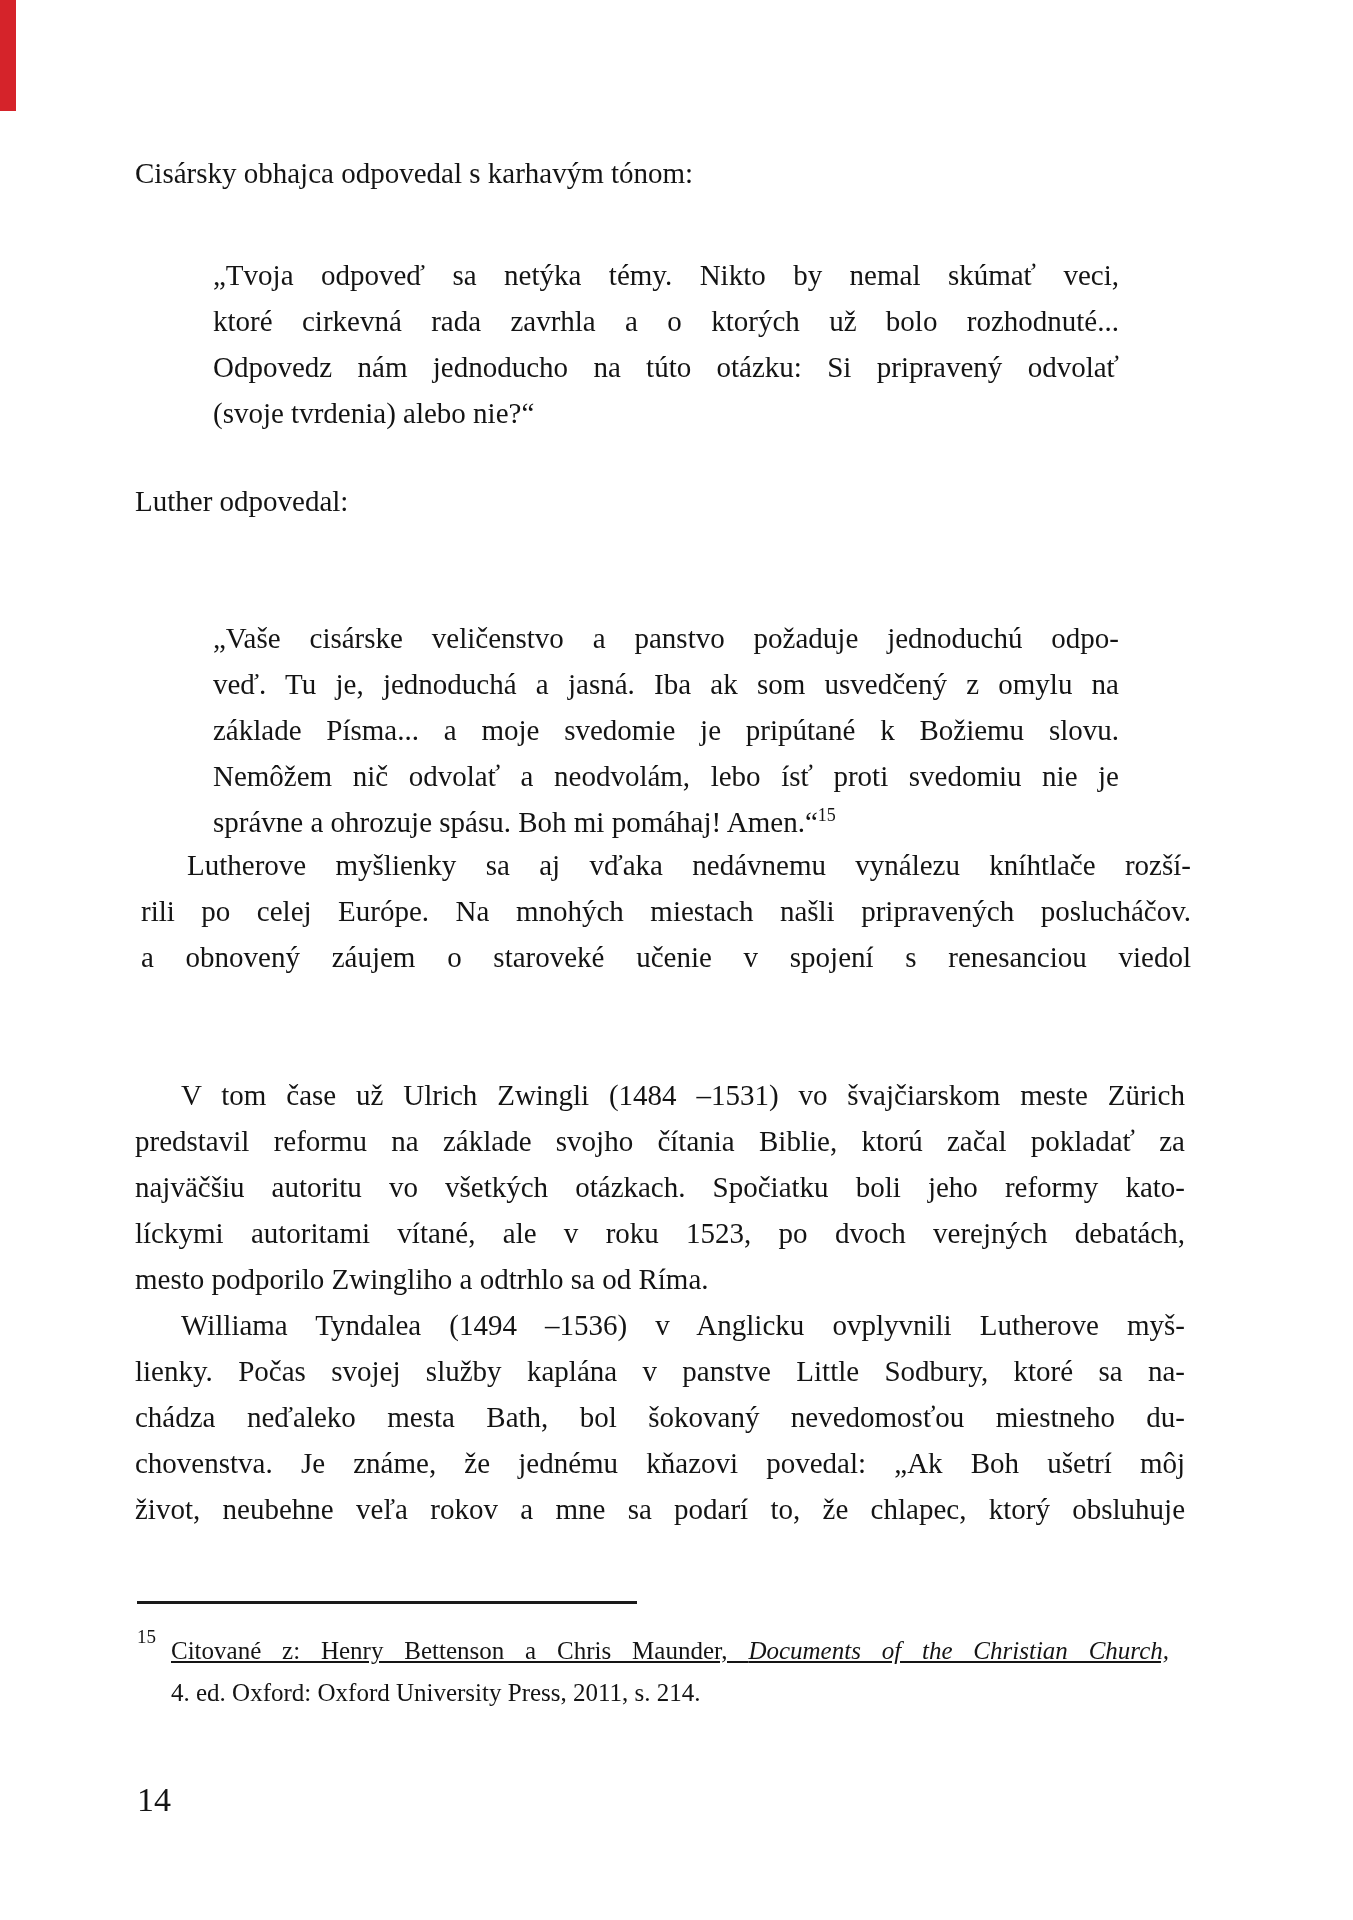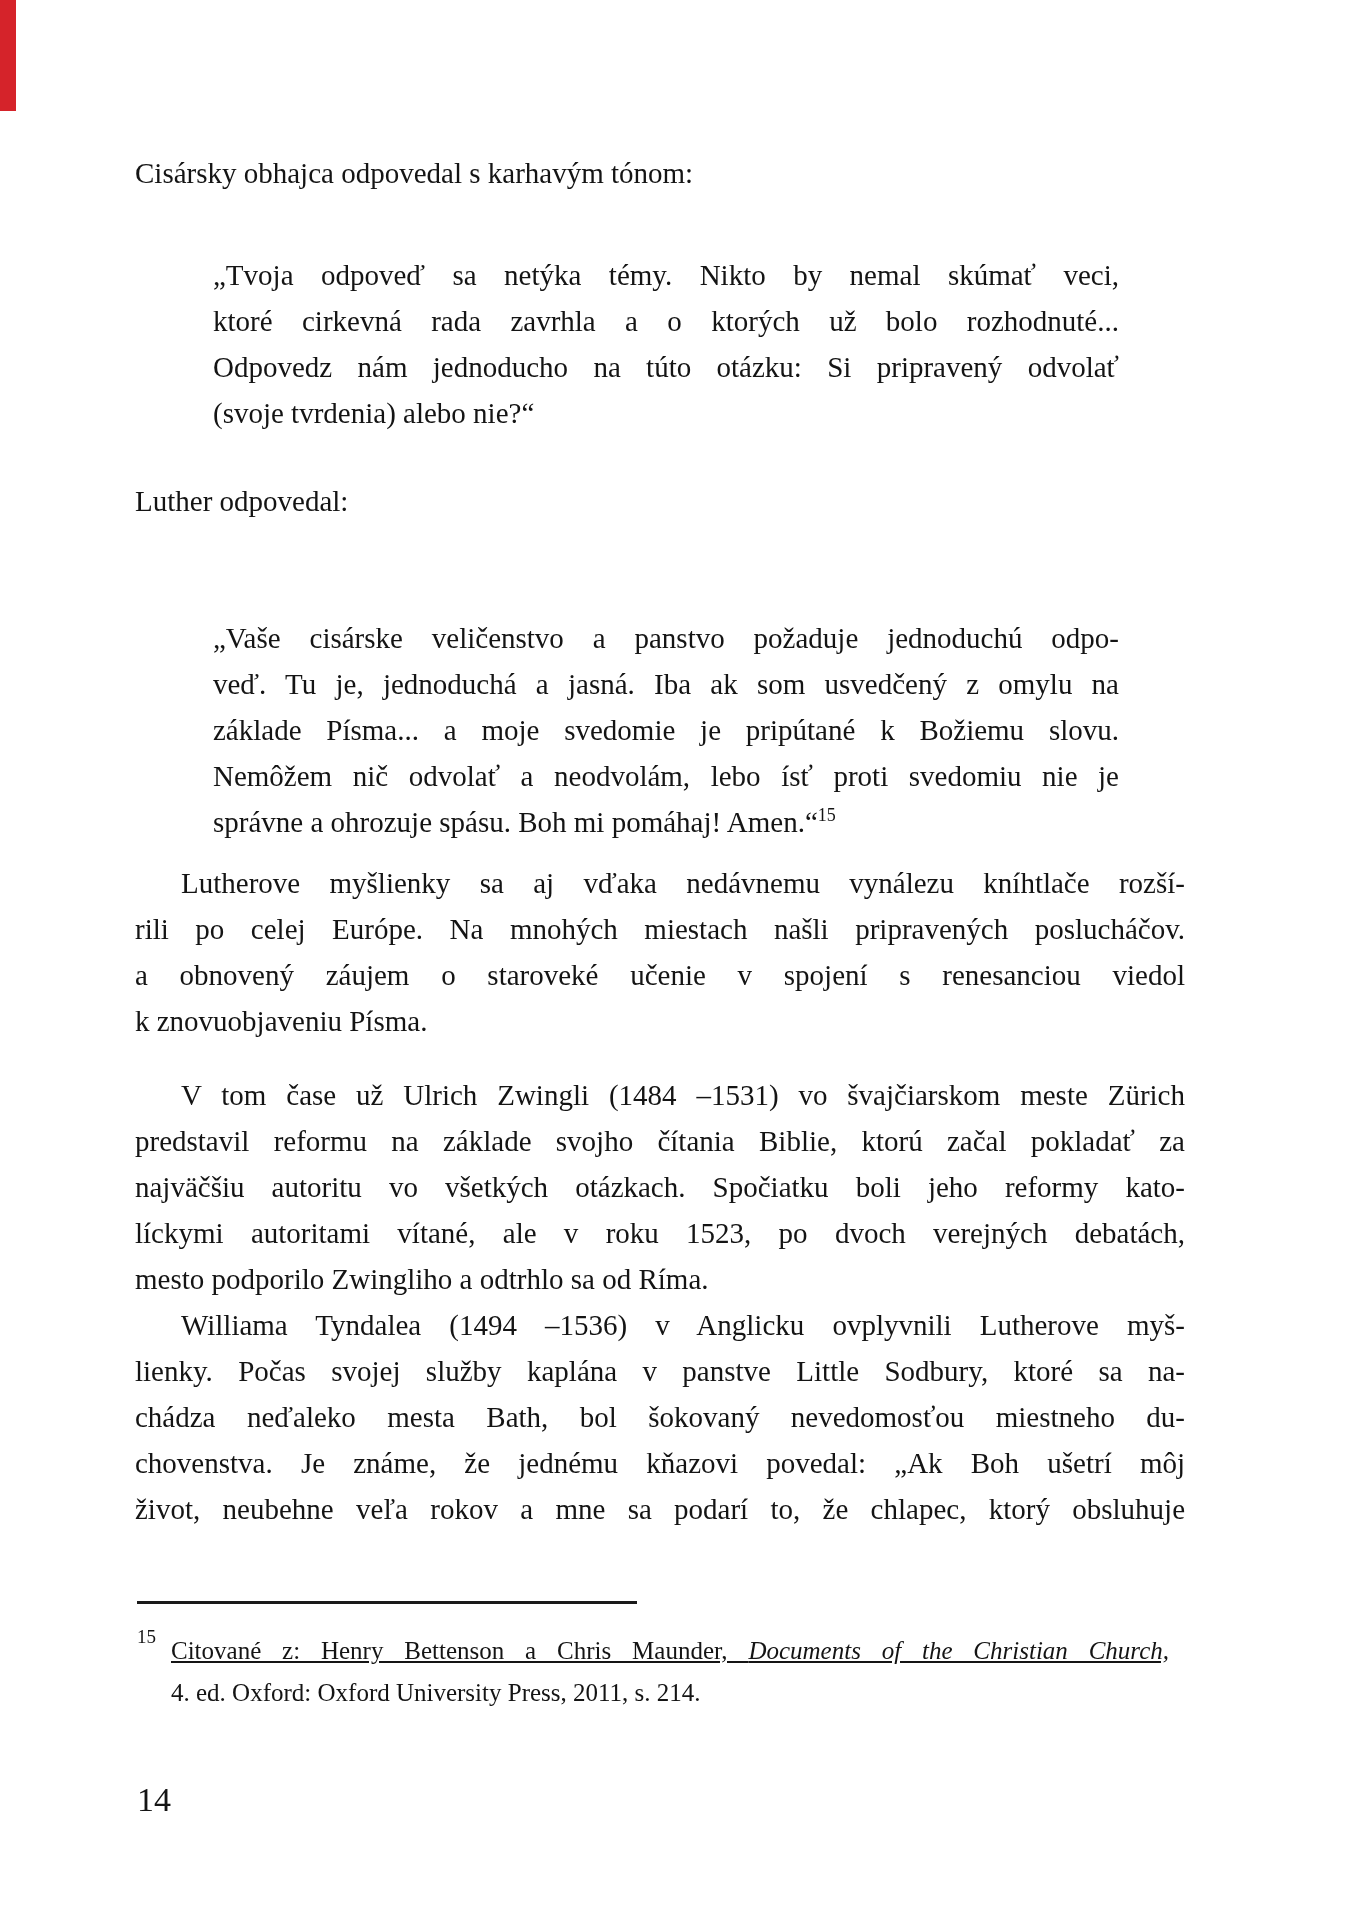--- a/index.html
+++ b/index.html
@@ -122,25 +122,24 @@
   <div class="block blockquote" style="top:570px;margin-top:45px;">
     <div class="line j">„Vaše cisárske veličenstvo a panstvo požaduje jednoduchú odpo-</div>
     <div class="line j">veď. Tu je, jednoduchá a jasná. Iba ak som usvedčený z omylu na</div>
     <div class="line j">základe Písma... a moje svedomie je pripútané k Božiemu slovu.</div>
     <div class="line j">Nemôžem nič odvolať a neodvolám, lebo ísť proti svedomiu nie je</div>
     <div class="line">
       <span>správne a ohrozuje spásu. Boh mi pomáhaj! Amen.“</span><sup class="fnref">15</sup>
     </div>
   </div>
 
-  <div class="block bodypara" style="top:860px;">
+  <div class="block bodypara" style="top:842px;margin-left:6px;">
     <div class="line j indent">Lutherove myšlienky sa aj vďaka nedávnemu vynálezu kníhtlače rozší-</div>
     <div class="line j">rili po celej Európe. Na mnohých miestach našli pripravených poslucháčov.</div>
     <div class="line j">a obnovený záujem o staroveké učenie v spojení s renesanciou viedol</div>
-    <div class="line">k znovuobjaveniu Písma.</div>
   </div>
 
   <div class="block bodypara" style="top:1072px;">
     <div class="line j indent">V tom čase už Ulrich Zwingli (1484 –1531) vo švajčiarskom meste Zürich</div>
     <div class="line j">predstavil reformu na základe svojho čítania Biblie, ktorú začal pokladať za</div>
     <div class="line j">najväčšiu autoritu vo všetkých otázkach. Spočiatku boli jeho reformy kato-</div>
     <div class="line j">líckymi autoritami vítané, ale v roku 1523, po dvoch verejných debatách,</div>
     <div class="line">mesto podporilo Zwingliho a odtrhlo sa od Ríma.</div>
   </div>
 

